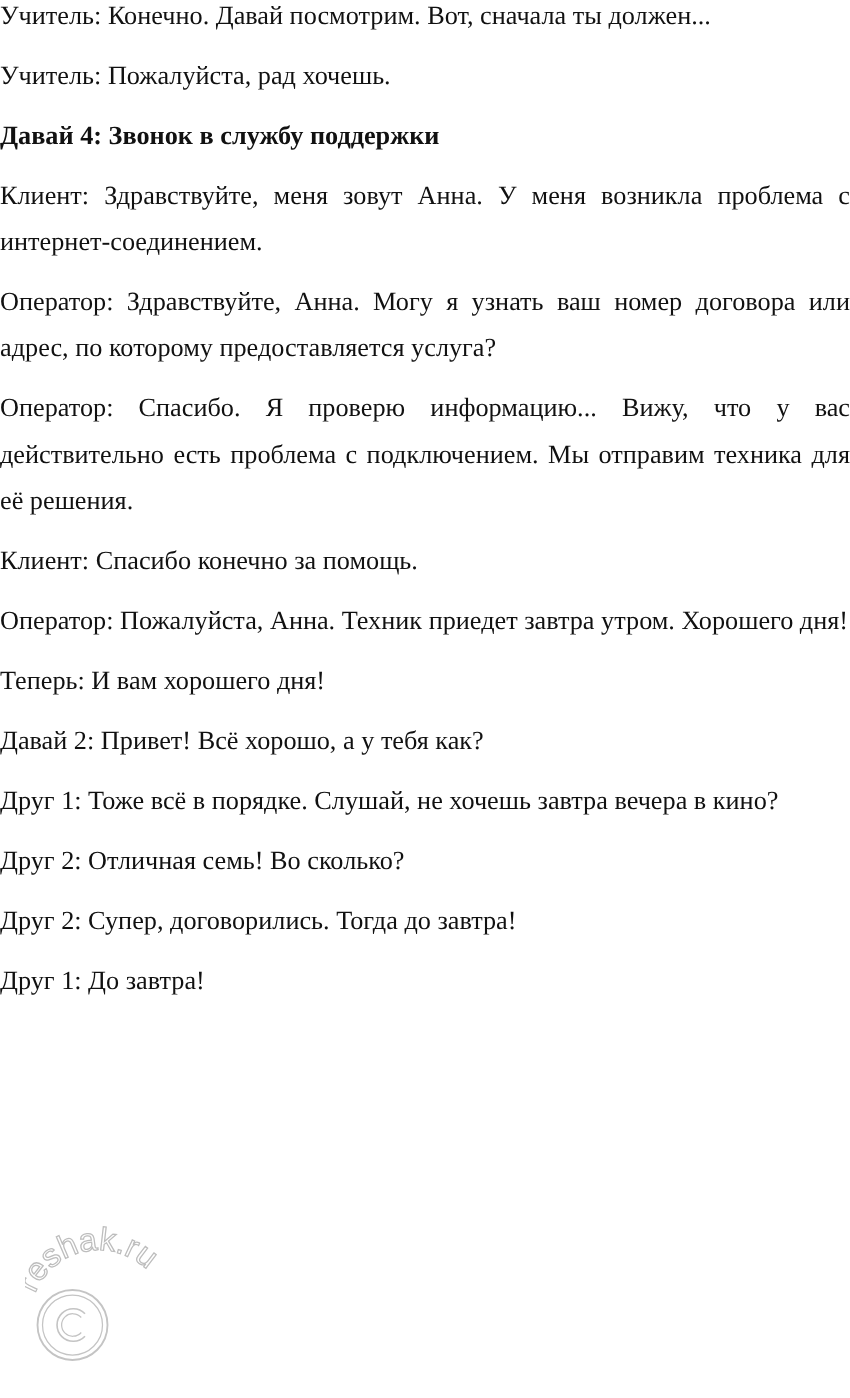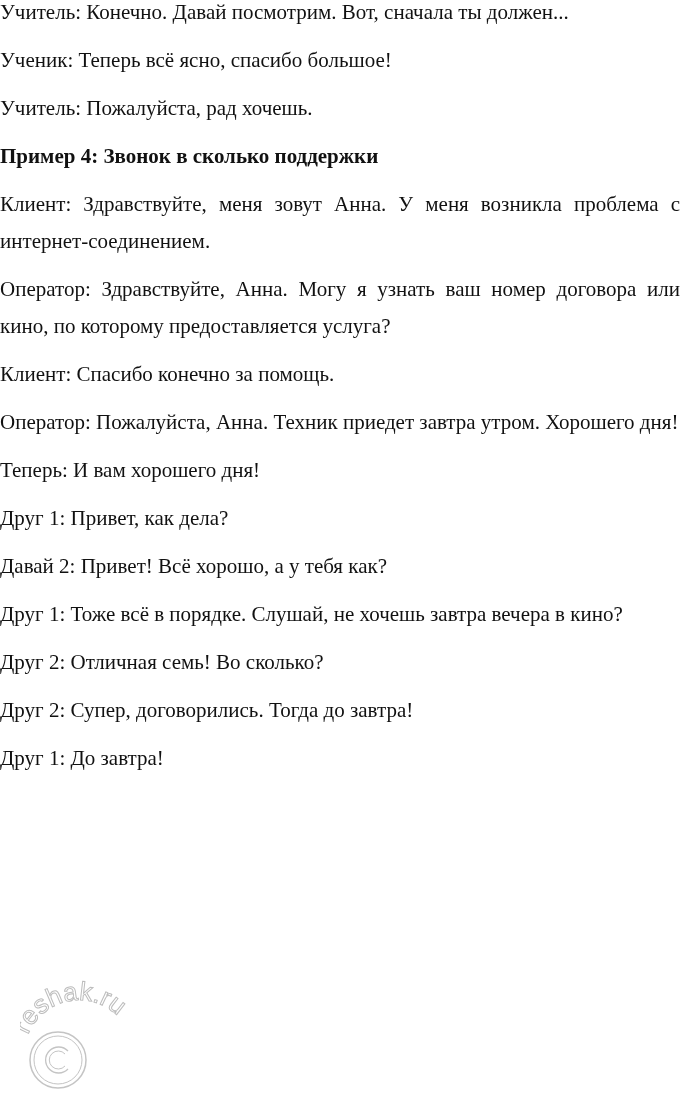--- a/index.html
+++ b/index.html
@@ -39,29 +39,28 @@
       width: 140px;
       height: 150px;
       pointer-events: none;
     }
   </style>
 </head>
 <body>
 
 <div class="doc">
   <p class="p">Учитель: Конечно. Давай посмотрим. Вот, сначала ты должен...</p>
-  <p class="p">Ученик: Теперь всё ясно, спасибо большое!</p>
   <p class="p">Учитель: Пожалуйста, рад хочешь.</p>
-  <p class="h">Пример 4: Звонок в сколько поддержки</p>
+  <p class="h">Давай 4: Звонок в службу поддержки</p>
   <p class="p">Клиент: Здравствуйте, меня зовут Анна. У меня возникла проблема с интернет-соединением.</p>
-  <p class="p">Оператор: Здравствуйте, Анна. Могу я узнать ваш номер договора или кино, по которому предоставляется услуга?</p>
+  <p class="p">Оператор: Здравствуйте, Анна. Могу я узнать ваш номер договора или адрес, по которому предоставляется услуга?</p>
+  <p class="p">Оператор: Спасибо. Я проверю информацию... Вижу, что у вас действительно есть проблема с подключением. Мы отправим техника для её решения.</p>
   <p class="p">Клиент: Спасибо конечно за помощь.</p>
   <p class="p">Оператор: Пожалуйста, Анна. Техник приедет завтра утром. Хорошего дня!</p>
   <p class="p">Теперь: И вам хорошего дня!</p>
-  <p class="p">Друг 1: Привет, как дела?</p>
   <p class="p">Давай 2: Привет! Всё хорошо, а у тебя как?</p>
   <p class="p">Друг 1: Тоже всё в порядке. Слушай, не хочешь завтра вечера в кино?</p>
   <p class="p">Друг 2: Отличная семь! Во сколько?</p>
   <p class="p">Друг 2: Супер, договорились. Тогда до завтра!</p>
   <p class="p">Друг 1: До завтра!</p>
 </div>
 
 <div class="watermark">
   <svg width="140" height="150" viewBox="0 0 140 150">
 

